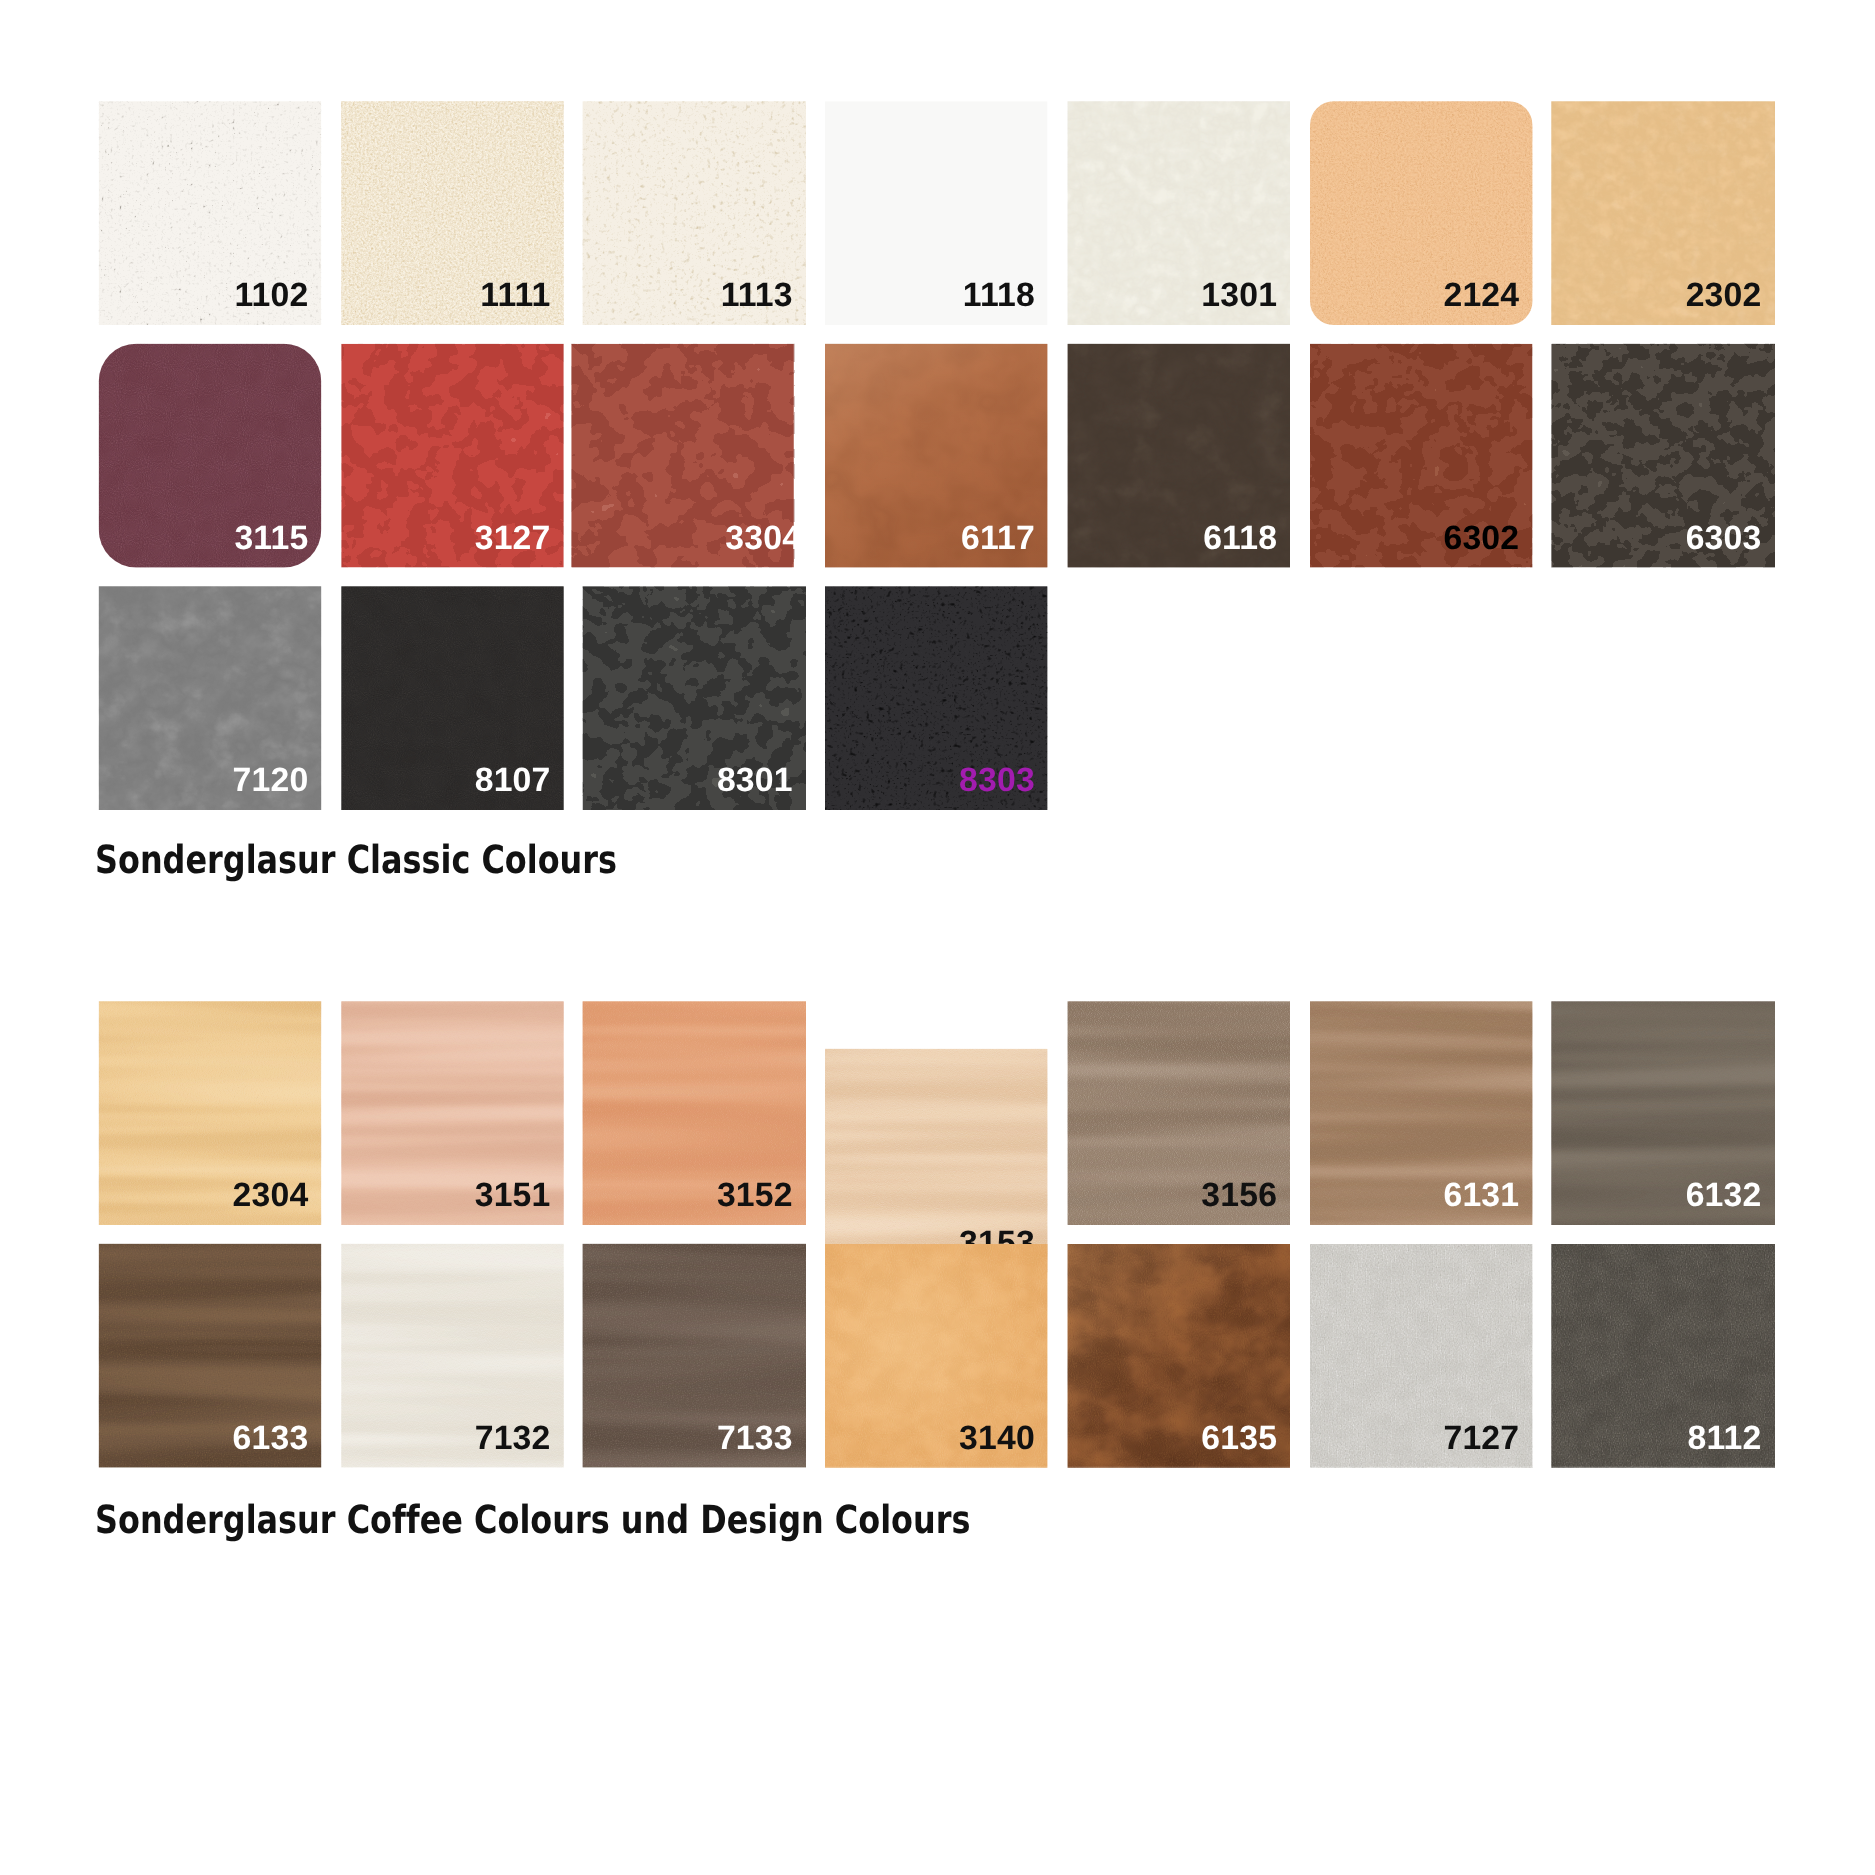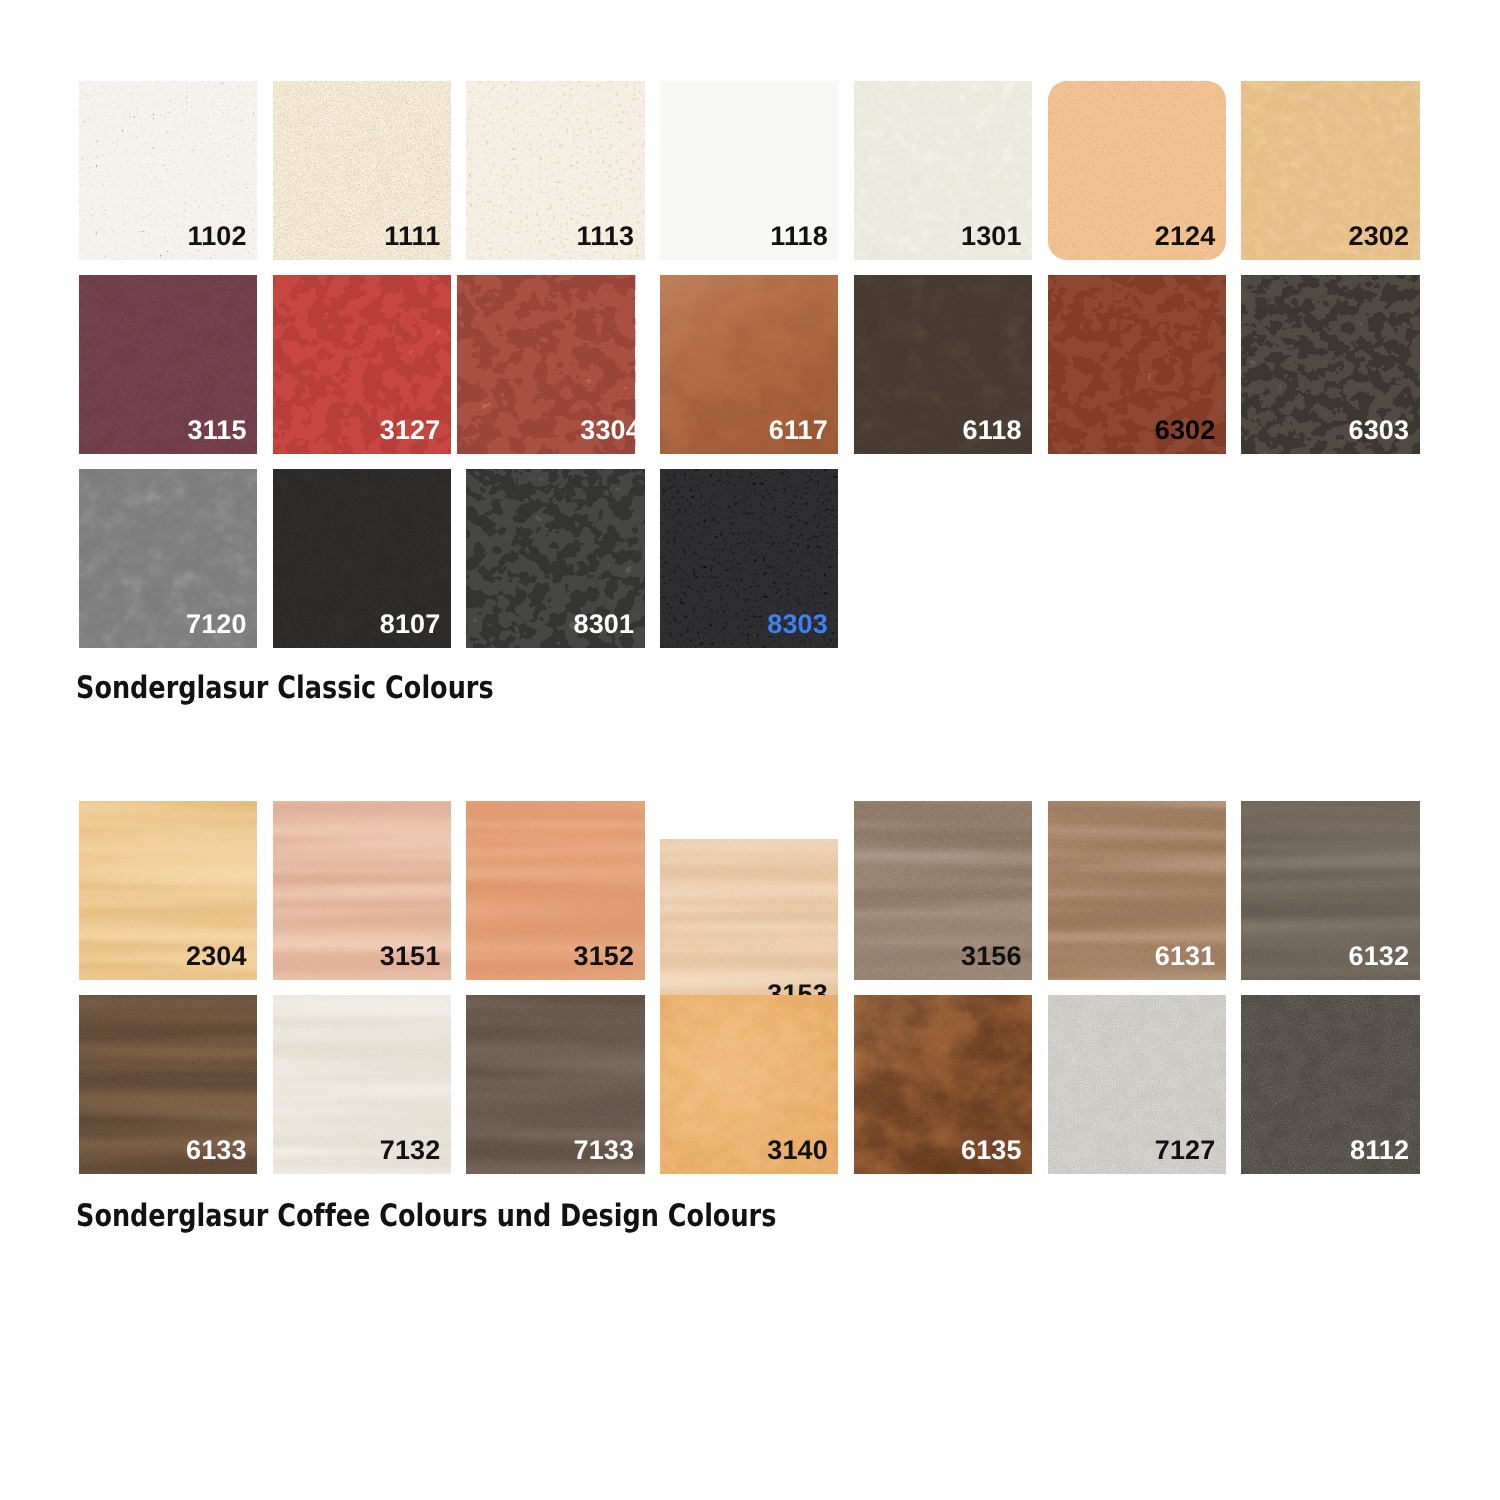--- a/index.html
+++ b/index.html
@@ -987,21 +987,21 @@
       <span class="code" style="color:#111111">1301</span>
     </div>
     <div class="swatch" style="left:1047.55px;top:81.00px;border-radius:19px;">
       <div class="tex" style="background:#f5c89a;filter:url(#t-sand-tan)"></div>
       <span class="code" style="color:#111111">2124</span>
     </div>
     <div class="swatch" style="left:1241.30px;top:81.00px;">
       <div class="tex" style="background:#eec793;filter:url(#t-mottle-lite)"></div>
       <span class="code" style="color:#111111">2302</span>
     </div>
-    <div class="swatch" style="left:78.80px;top:275.00px;">
+    <div class="swatch" style="left:78.80px;top:275.00px;border-radius:30px;">
       <div class="tex" style="background:#703d4a;filter:url(#t-fine-noise)"></div>
       <span class="code" style="color:#ffffff">3115</span>
     </div>
     <div class="swatch" style="left:272.55px;top:275.00px;">
       <div class="tex" style="background:#c74740;filter:url(#t-cloud-red)"></div>
       <span class="code" style="color:#ffffff">3127</span>
     </div>
     <div class="swatch" style="left:457px;top:275.00px;padding-left:16px;">
       <div class="tex" style="background:#a85143;filter:url(#t-cloud-med)"></div>
       <span class="code" style="color:#ffffff">3304</span>
@@ -1030,21 +1030,21 @@
     <div class="swatch" style="left:272.55px;top:469.00px;">
       <div class="tex" style="background:#2d2b2a;filter:url(#t-fine-noise-dark)"></div>
       <span class="code" style="color:#ffffff">8107</span>
     </div>
     <div class="swatch" style="left:466.30px;top:469.00px;">
       <div class="tex" style="background:#464644;filter:url(#t-cloud-dark-mottle2)"></div>
       <span class="code" style="color:#ffffff">8301</span>
     </div>
     <div class="swatch" style="left:660.05px;top:469.00px;">
       <div class="tex" style="background:#2f2e31;filter:url(#t-speck-dark)"></div>
-      <span class="code" style="color:#3b82f6">8303</span>
+      <span class="code" style="color:#a21caf">8303</span>
     </div>
     <div class="caption" style="top:673.20px">Sonderglasur Classic Colours</div>
   </div>
   <div class="section">
     <div class="swatch" style="left:78.80px;top:801.00px;">
       <div class="tex" style="background:#f2cf97;filter:url(#t-wood-2304)"></div>
       <span class="code" style="color:#111111">2304</span>
     </div>
     <div class="swatch" style="left:272.55px;top:801.00px;">
       <div class="tex" style="background:#eabfa7;filter:url(#t-wood-3151)"></div>

